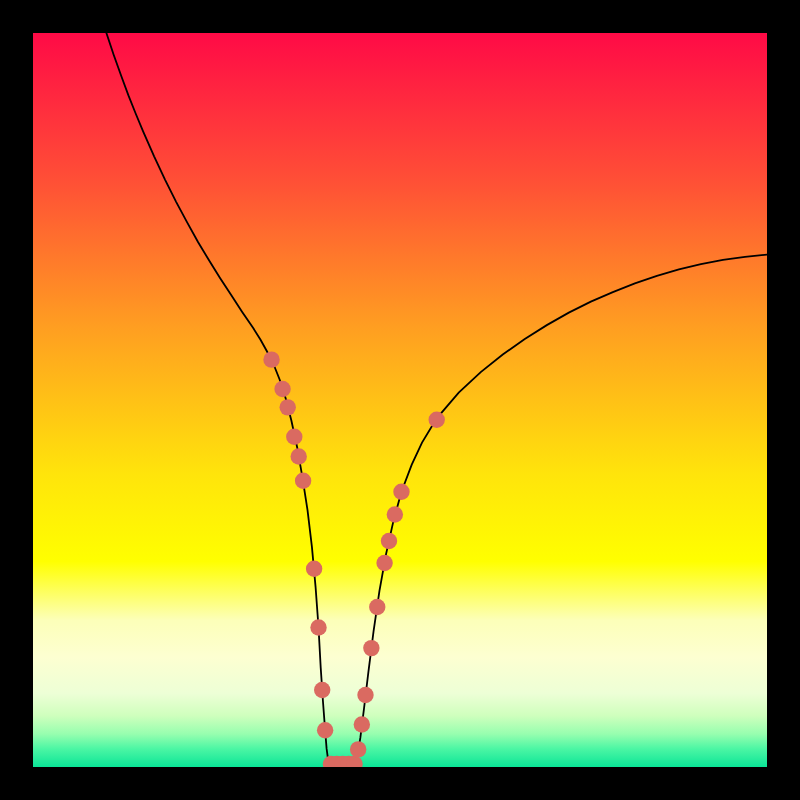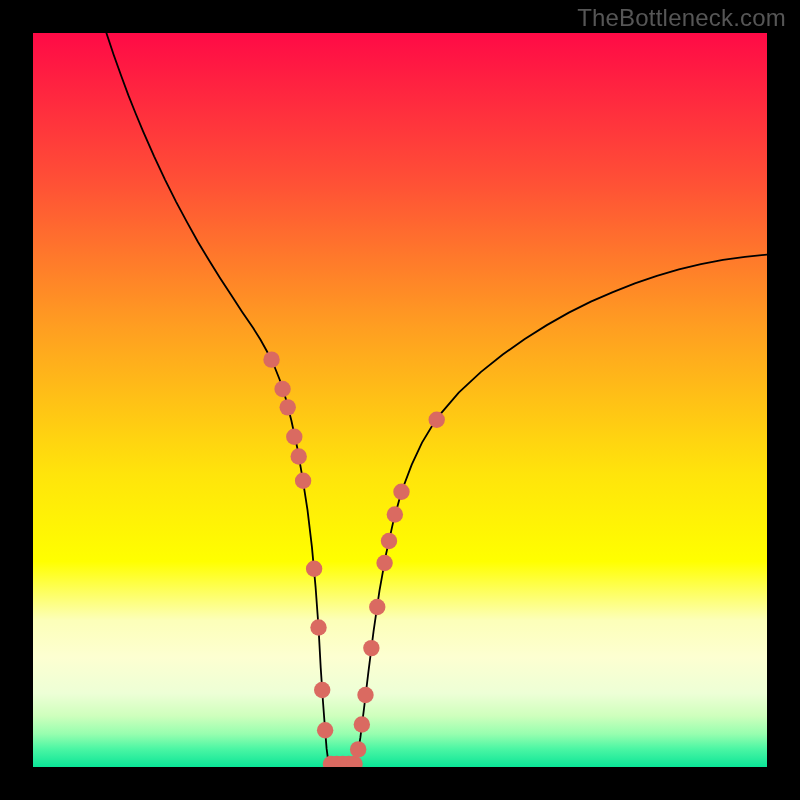--- a/index.html
+++ b/index.html
@@ -28,21 +28,20 @@
     width: 734px;
     height: 734px;
     overflow: hidden;
   }
   svg { display: block; }
 </style>
 </head>
 <body>
 <div class="container">
 
-  <div class="watermark">TheBottleneck.com</div>
 
   <div class="plot-wrap">
     <svg id="chart-svg" width="734" height="734" viewBox="0 0 734 734">
         <defs>
           <linearGradient id="bg-grad" x1="0" y1="0" x2="0" y2="1">
             <stop offset="0%" stop-color="#ff0a46"></stop>
             <stop offset="20%" stop-color="#ff4f36"></stop>
             <stop offset="40%" stop-color="#ff9e21"></stop>
             <stop offset="60%" stop-color="#ffe40b"></stop>
             <stop offset="72%" stop-color="#ffff00"></stop>

